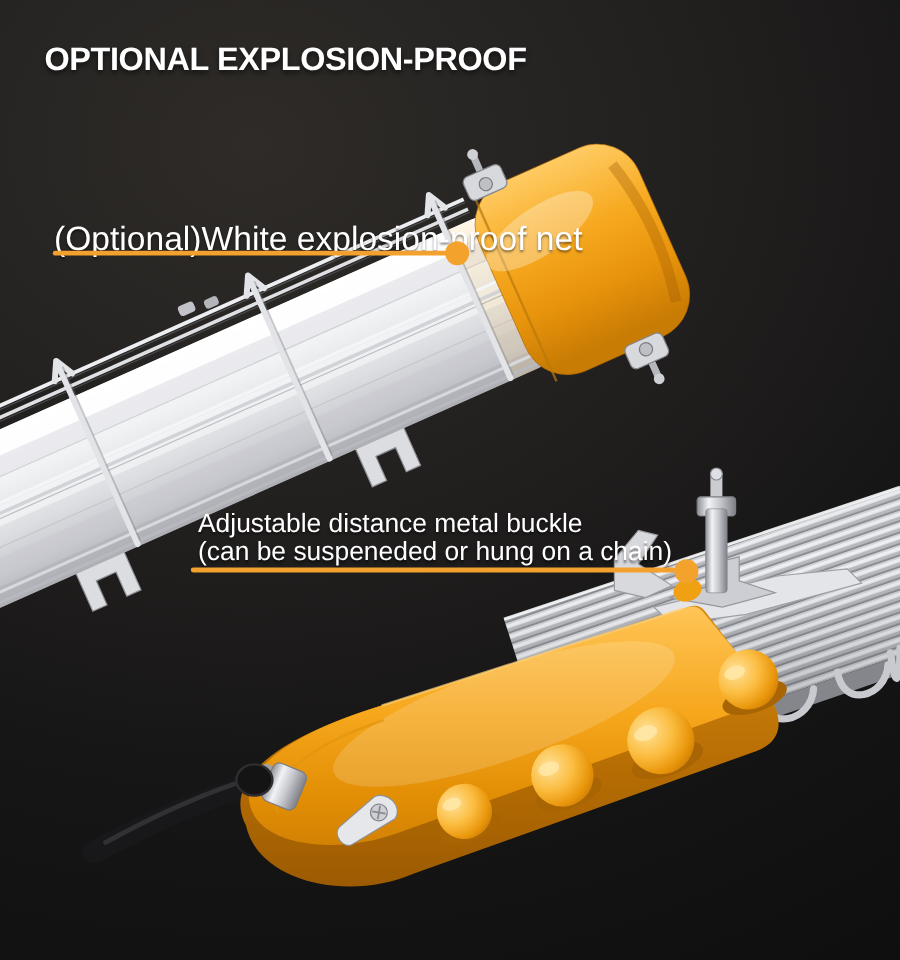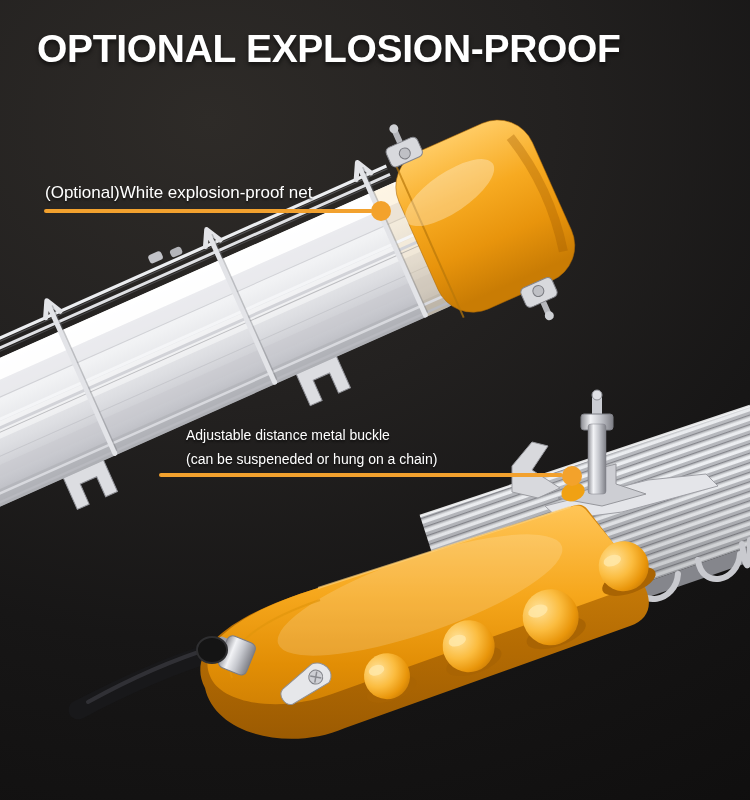--- a/index.html
+++ b/index.html
@@ -5,26 +5,26 @@
   html,body{margin:0;padding:0;background:#000;}
   .page{
     position:relative;width:750px;height:800px;overflow:hidden;
     background:radial-gradient(135% 105% at 28% 15%, #2e2b28 0%, #232120 34%, #171616 62%, #0f0e0e 100%);
     font-family:"Liberation Sans","DejaVu Sans",sans-serif;
   }
   .scene{position:absolute;left:0;top:0;z-index:1;}
   .textlayer{position:absolute;left:0;top:0;width:750px;height:800px;z-index:2;pointer-events:none;}
   .title{
     position:absolute;left:37px;top:24px;color:#ffffff;font-weight:900;
-    font-size:39px;line-height:50px;letter-spacing:-0.3px;
+    font-size:27px;line-height:50px;letter-spacing:-0.3px;
     text-shadow:0 3px 4px rgba(0,0,0,0.55);white-space:nowrap;
   }
   .callout{position:absolute;color:#ffffff;text-shadow:0 2px 2px rgba(0,0,0,.5);white-space:nowrap;}
-  .callout-net{left:45px;top:183px;font-size:17px;}
-  .callout-buckle{left:186px;top:424px;font-size:14px;line-height:23.5px;}
+  .callout-net{left:45px;top:183px;font-size:28px;}
+  .callout-buckle{left:165px;top:424px;font-size:22px;line-height:23.5px;}
   .pointer-line{position:absolute;height:3.5px;background:#F2A12E;border-radius:2px;}
   .line-net{left:44px;top:209px;width:329px;}
   .line-buckle{left:159px;top:473px;width:404px;}
   .pointer-dot{position:absolute;width:20px;height:20px;border-radius:50%;background:#F3A22B;}
   .dot-net{left:371px;top:201px;}
   .dot-buckle{left:562px;top:466px;}
 </style>
 </head>
 <body>
 

